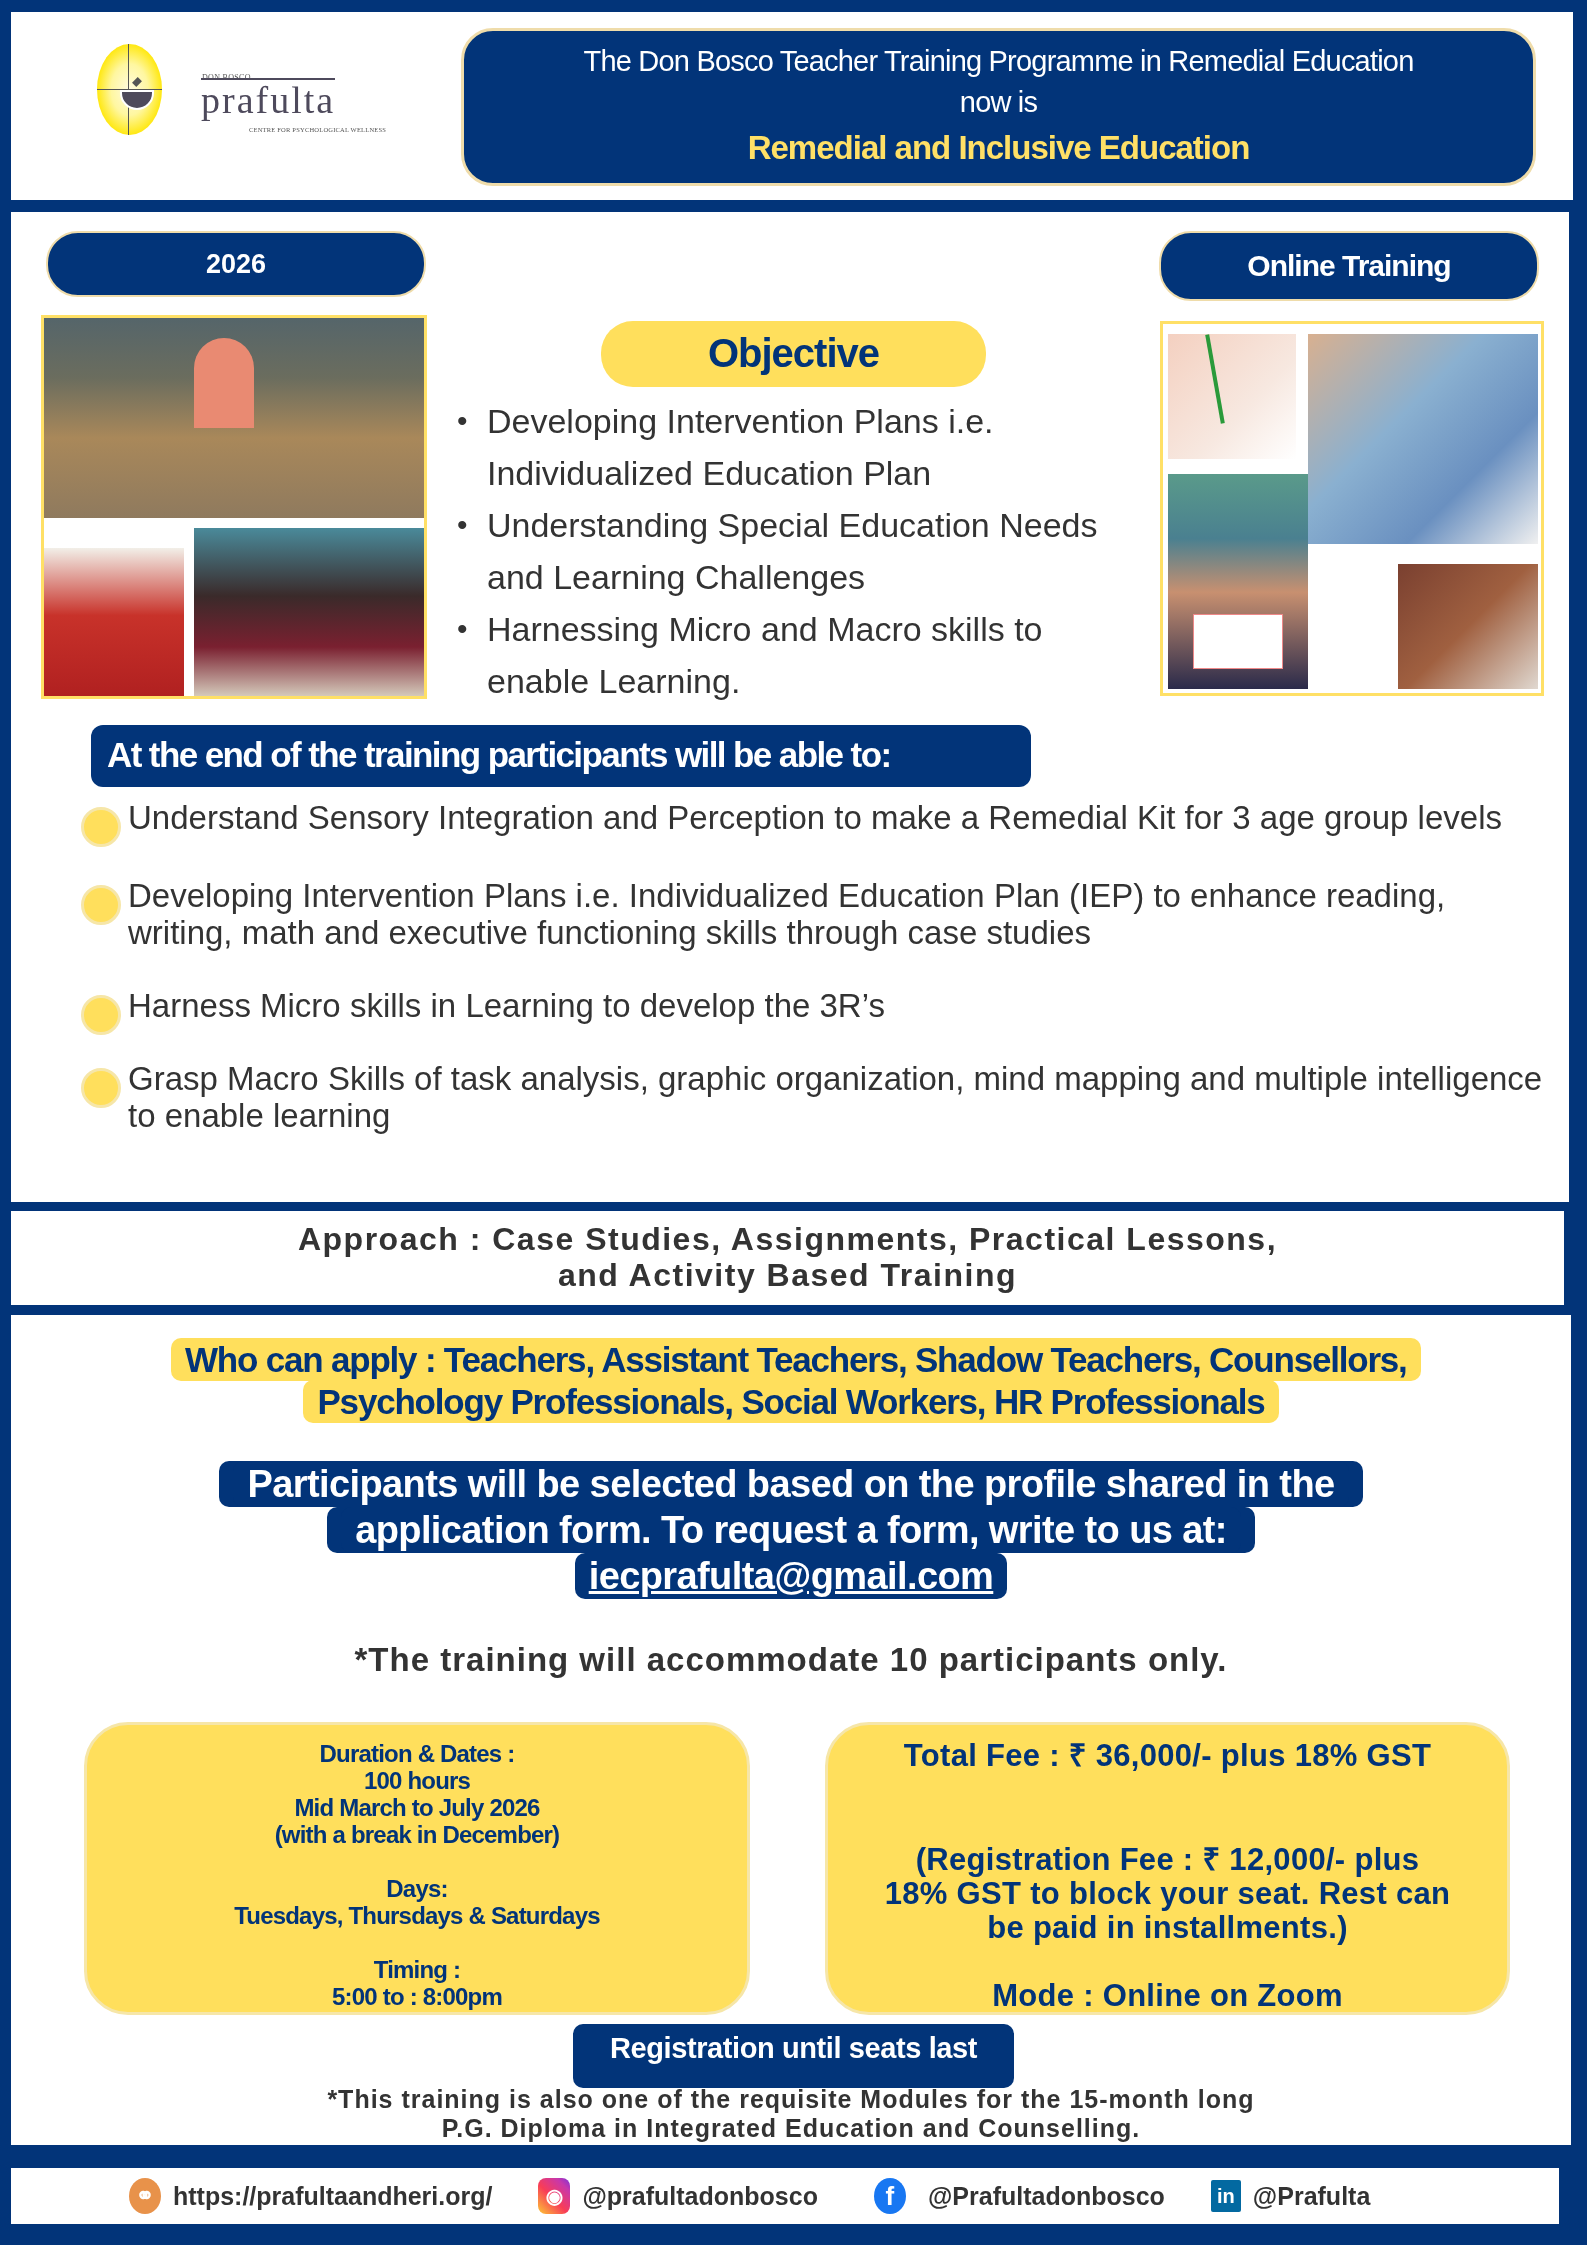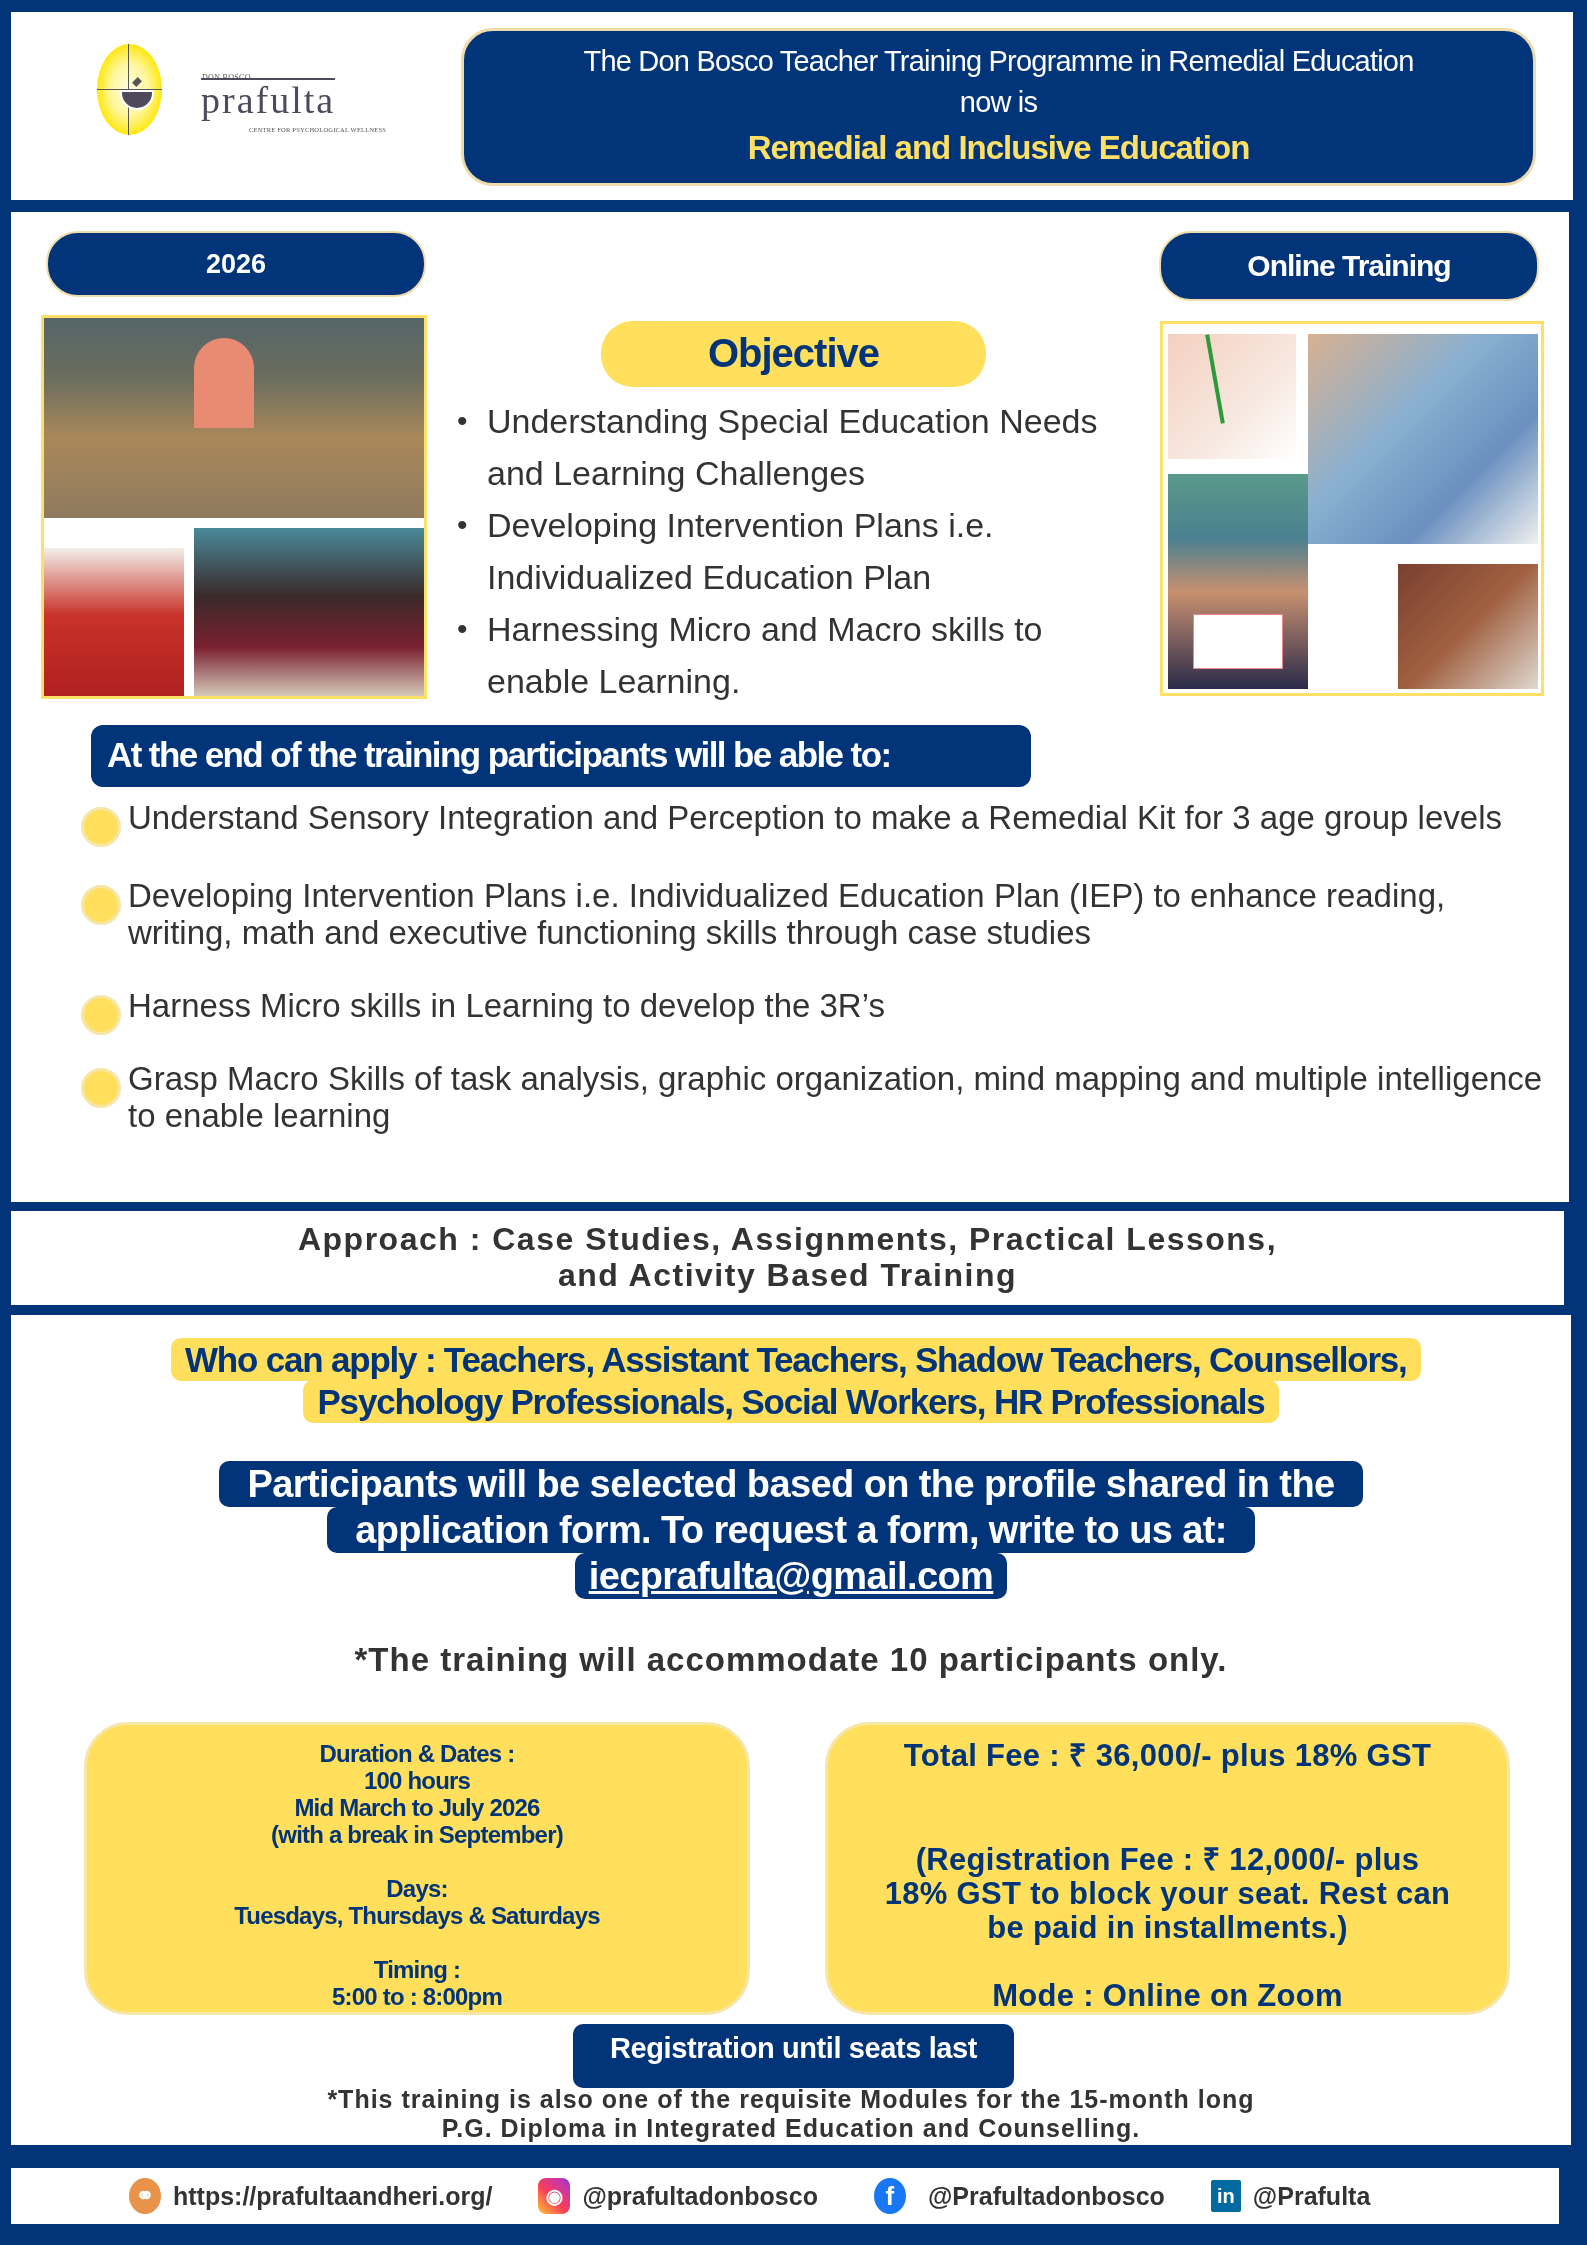--- a/index.html
+++ b/index.html
@@ -106,22 +106,22 @@
   <div class="photo" id="photo-left">
     <div class="ph" style="left:0;top:0;width:380px;height:200px;background:linear-gradient(180deg,#55656a 0%,#6b6d5e 30%,#a9885a 60%,#8f7a5e 100%);"></div>
     <div class="ph" style="left:150px;top:20px;width:60px;height:90px;border-radius:30px 30px 0 0;background:#e98a72;"></div>
     <div class="ph" style="left:0;top:200px;width:380px;height:180px;background:#fff;"></div>
     <div class="ph" style="left:0;top:230px;width:140px;height:150px;background:linear-gradient(180deg,#f2efe8 0%,#c8322a 45%,#b02020 100%);"></div>
     <div class="ph" style="left:150px;top:210px;width:230px;height:170px;background:linear-gradient(180deg,#4a8a9a 0%,#3a2a2a 40%,#7a2030 70%,#d8d0c0 100%);"></div>
   </div>
 
   <div class="objective-pill">Objective</div>
   <ul class="obj-list">
+    <li>Developing Intervention Plans i.e. Individualized Education Plan</li>
     <li>Understanding Special Education Needs and Learning Challenges</li>
-    <li>Developing Intervention Plans i.e. Individualized Education Plan</li>
     <li>Harnessing Micro and Macro skills to enable Learning.</li>
   </ul>
 
   <div class="photo" id="photo-right">
     <div class="ph" style="left:5px;top:10px;width:128px;height:125px;background:linear-gradient(135deg,#f4d0c0 0%,#f7e8e0 60%,#fff 100%);"></div>
     <div class="ph" style="left:50px;top:10px;width:4px;height:90px;background:#2a9a3a;transform:rotate(-10deg);"></div>
     <div class="ph" style="left:145px;top:10px;width:230px;height:210px;background:linear-gradient(135deg,#d8b090 0%,#8ab0d0 40%,#6a90c0 70%,#f0f0f0 100%);"></div>
     <div class="ph" style="left:5px;top:150px;width:140px;height:215px;background:linear-gradient(180deg,#5a9a8a 0%,#4a8090 30%,#c89070 55%,#2a2a4a 100%);"></div>
     <div class="ph" style="left:30px;top:290px;width:90px;height:55px;background:#fff;border:1px solid #e88;"></div>
     <div class="ph" style="left:235px;top:240px;width:140px;height:125px;background:linear-gradient(135deg,#7a4030 0%,#a06040 50%,#e0d8d0 100%);"></div>
@@ -159,21 +159,21 @@
   </div>
   <div class="sel">
     <span><span>Participants will be selected based on the profile shared in the application form. To request a form, write to us at:</span><br><a href="mailto:iecprafulta@gmail.com">iecprafulta@gmail.com</a></span>
   </div>
   <div class="accom">*The training will accommodate 10 participants only.</div>
 
   <div class="yellow-box" id="dur-box">
     <div>Duration &amp; Dates :</div>
     <div>100  hours</div>
     <div>Mid March to July 2026</div>
-    <div>(with a break in September)</div>
+    <div>(with a break in December)</div>
     <div class="gap"></div>
     <div>Days:</div>
     <div>Tuesdays, Thursdays &amp; Saturdays</div>
     <div class="gap"></div>
     <div>Timing :</div>
     <div>5:00 to : 8:00pm</div>
   </div>
 
   <div class="yellow-box" id="fee-box">
     <div>Total Fee : ₹ 36,000/-  plus 18% GST</div>

